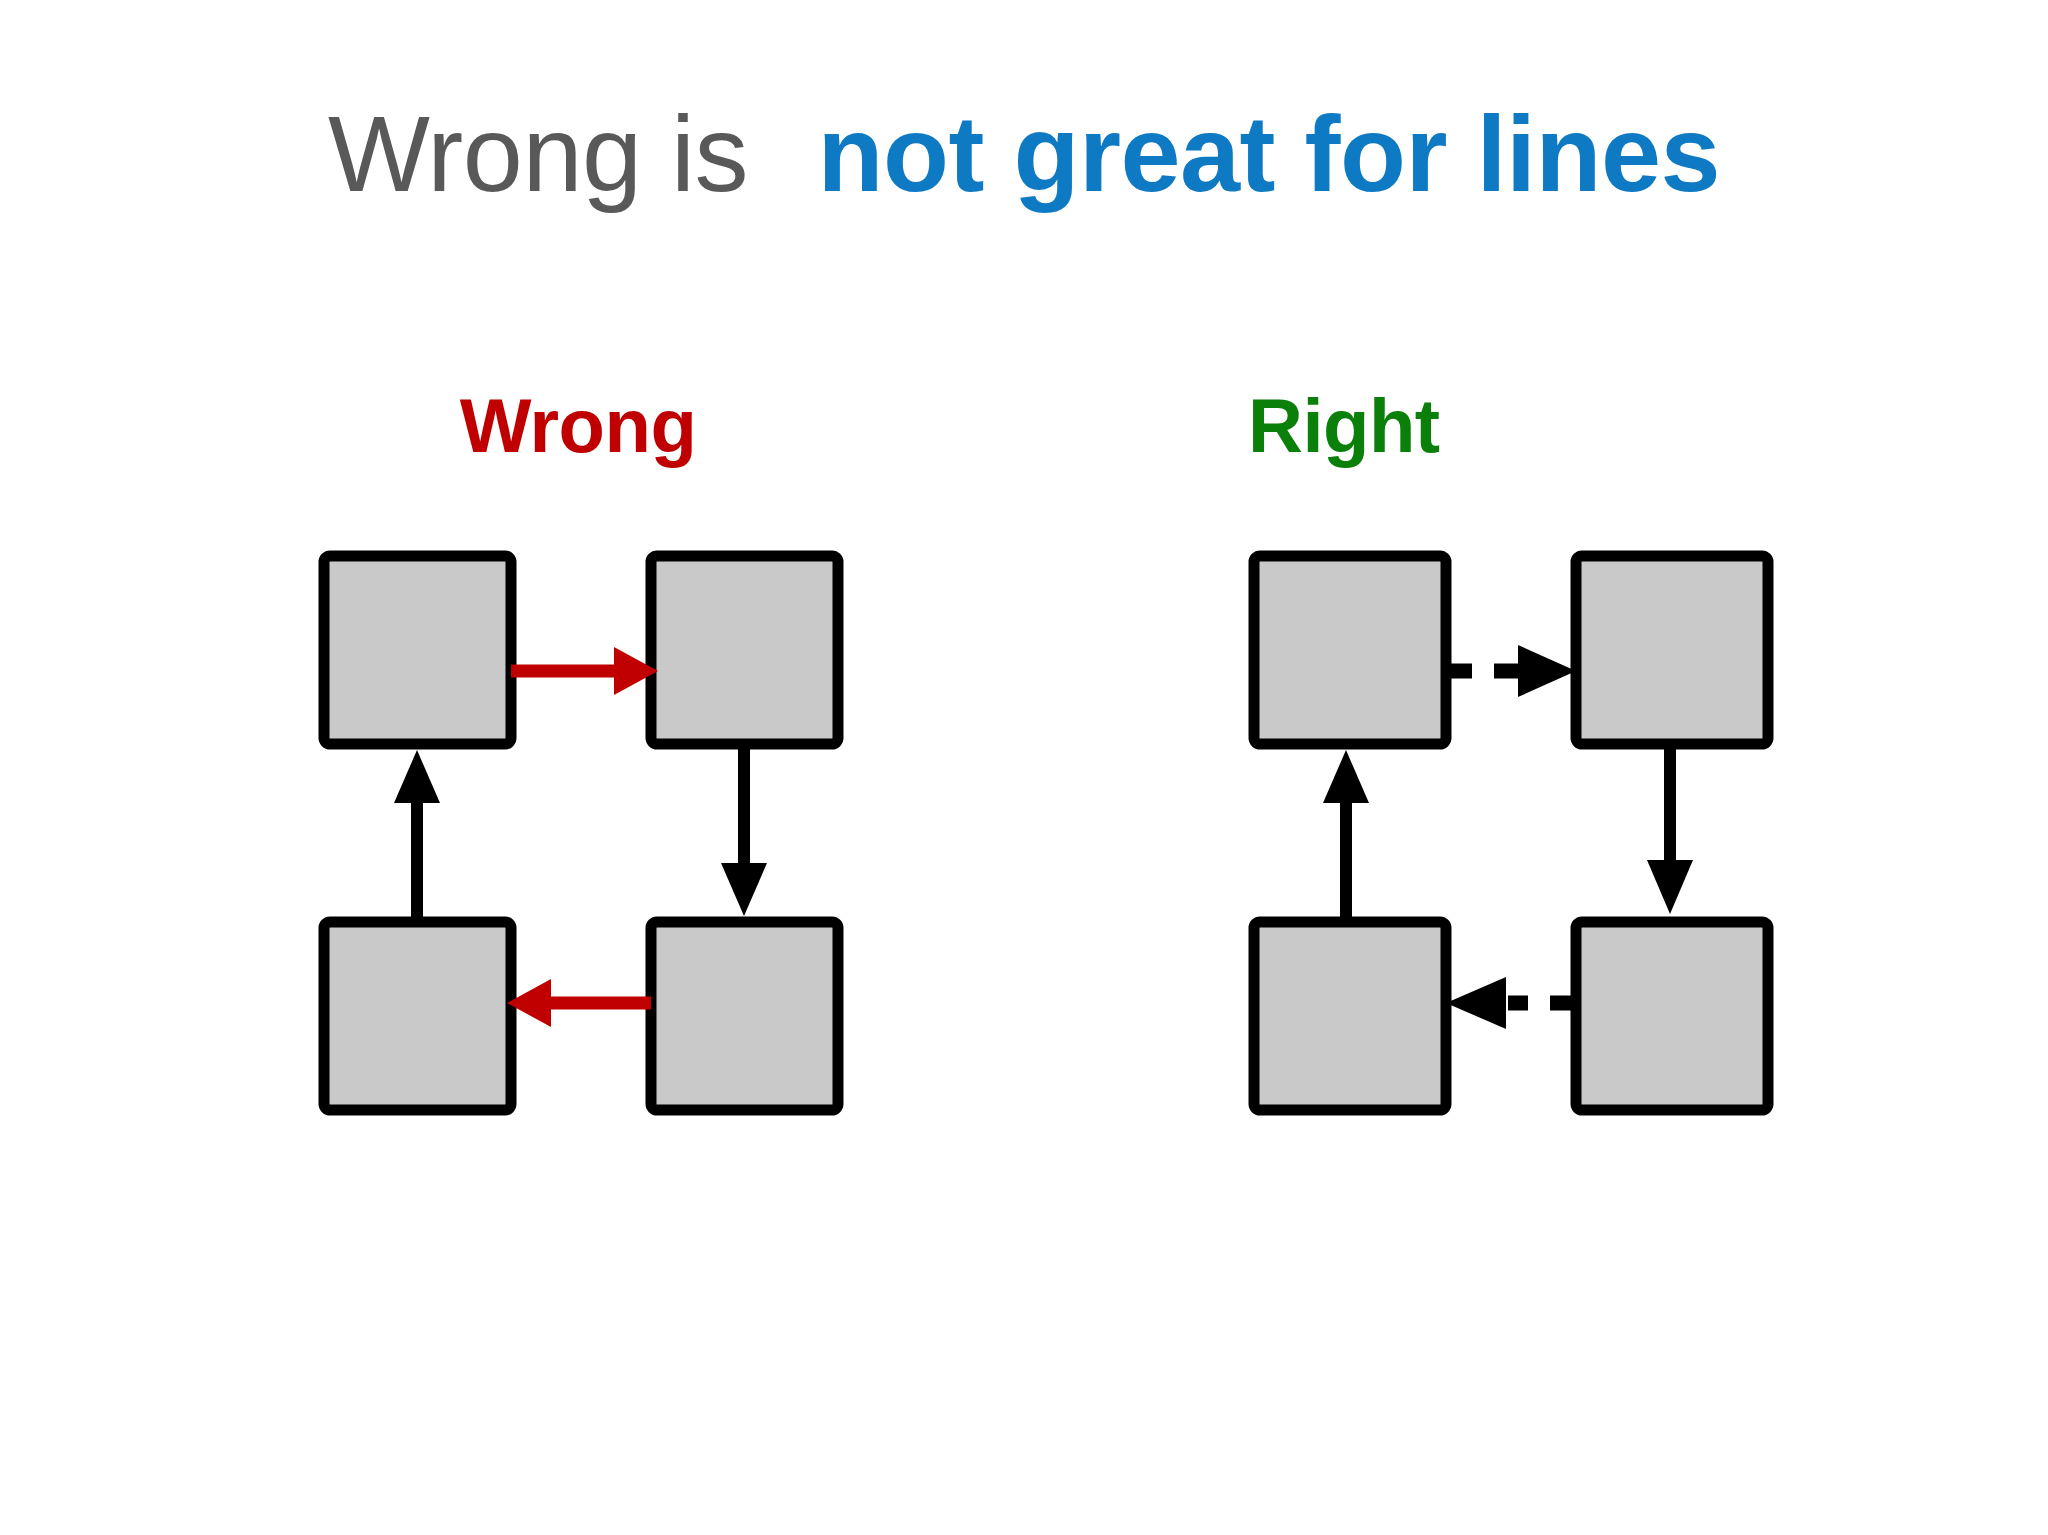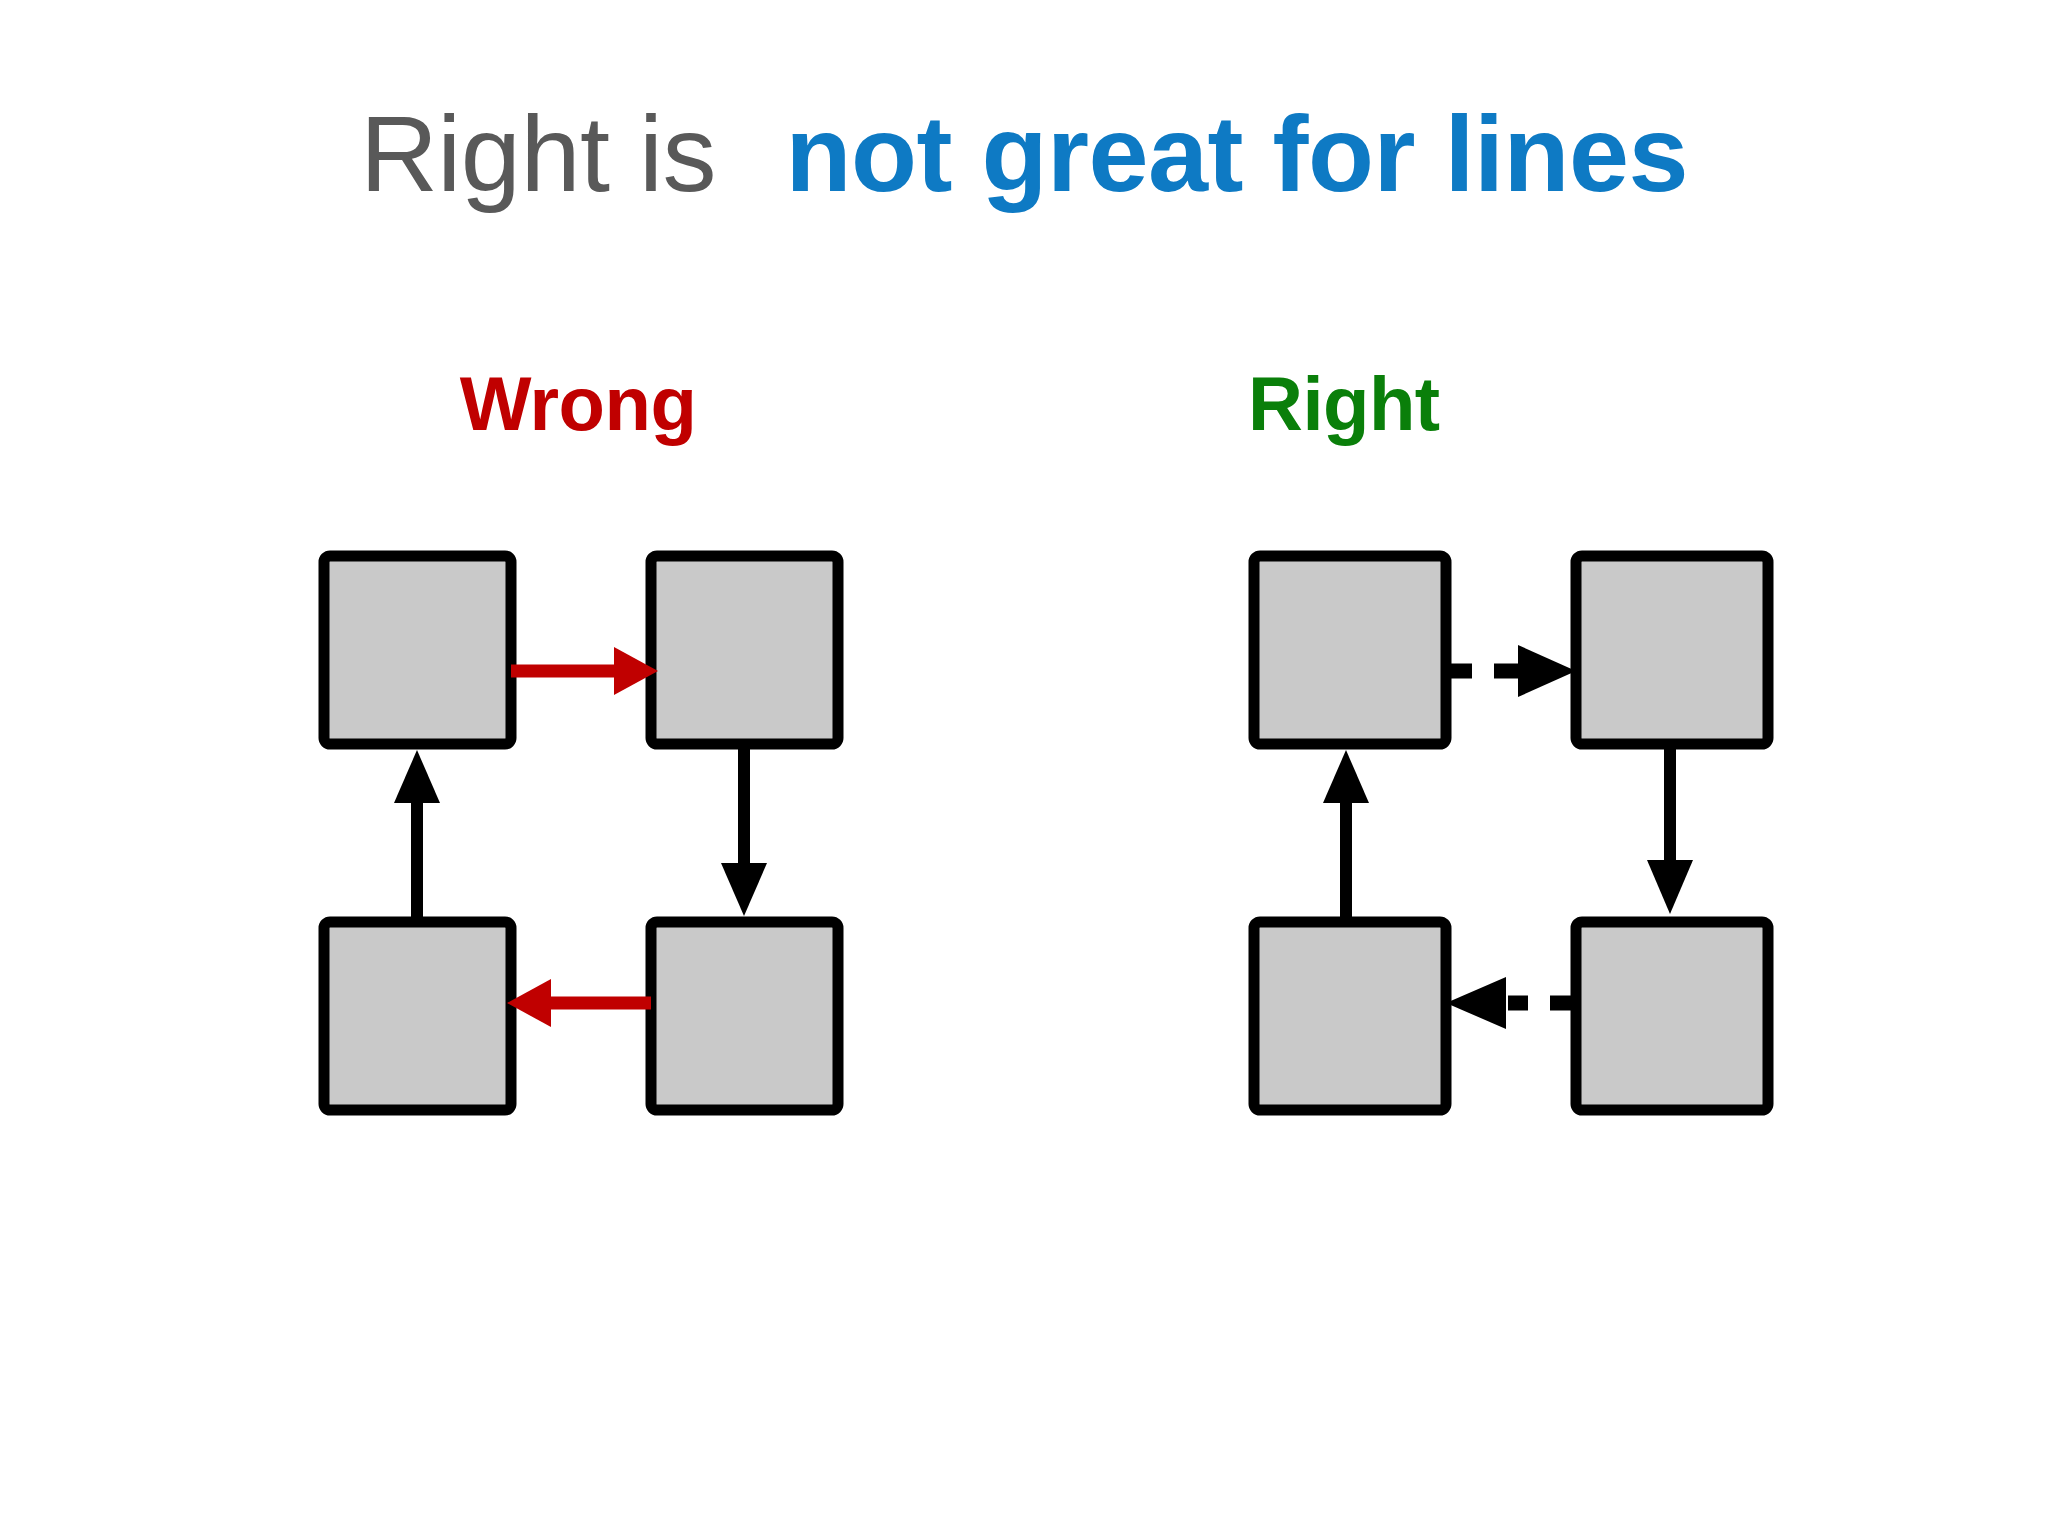--- a/index.html
+++ b/index.html
@@ -41,21 +41,21 @@
   }
   #title .t-accent {
     color: #0E7AC4;
     font-weight: bold;
     margin-left: 40px;
   }
 
   
   .col-heading {
     position: absolute;
-    top: 360px;
+    top: 382px;
     font-size: 76px;
     font-weight: bold;
     letter-spacing: -0.5px;
     white-space: nowrap;
   }
   #heading-wrong {
     left: 318px;
     width: 520px;
     text-align: center;
     color: #C00000;
@@ -109,21 +109,21 @@
     width: 2048px;
     height: 160px;
   }
 </style>
 </head>
 <body>
 
 <div id="slide">
 
   <div id="title">
-    <span class="t-plain">Right is </span><span class="t-accent">not great for lines</span>
+    <span class="t-plain">Wrong is </span><span class="t-accent">not great for lines</span>
   </div>
 
   <div id="heading-wrong" class="col-heading">Wrong</div>
 
   <div id="heading-right" class="col-heading">Right</div>
 
   <div id="diagram-wrong" class="diagram">
     <svg viewBox="0 0 530 570" xmlns="http://www.w3.org/2000/svg">
 
       <rect class="node-box" x="8" y="8" width="187" height="188" rx="6"></rect>

